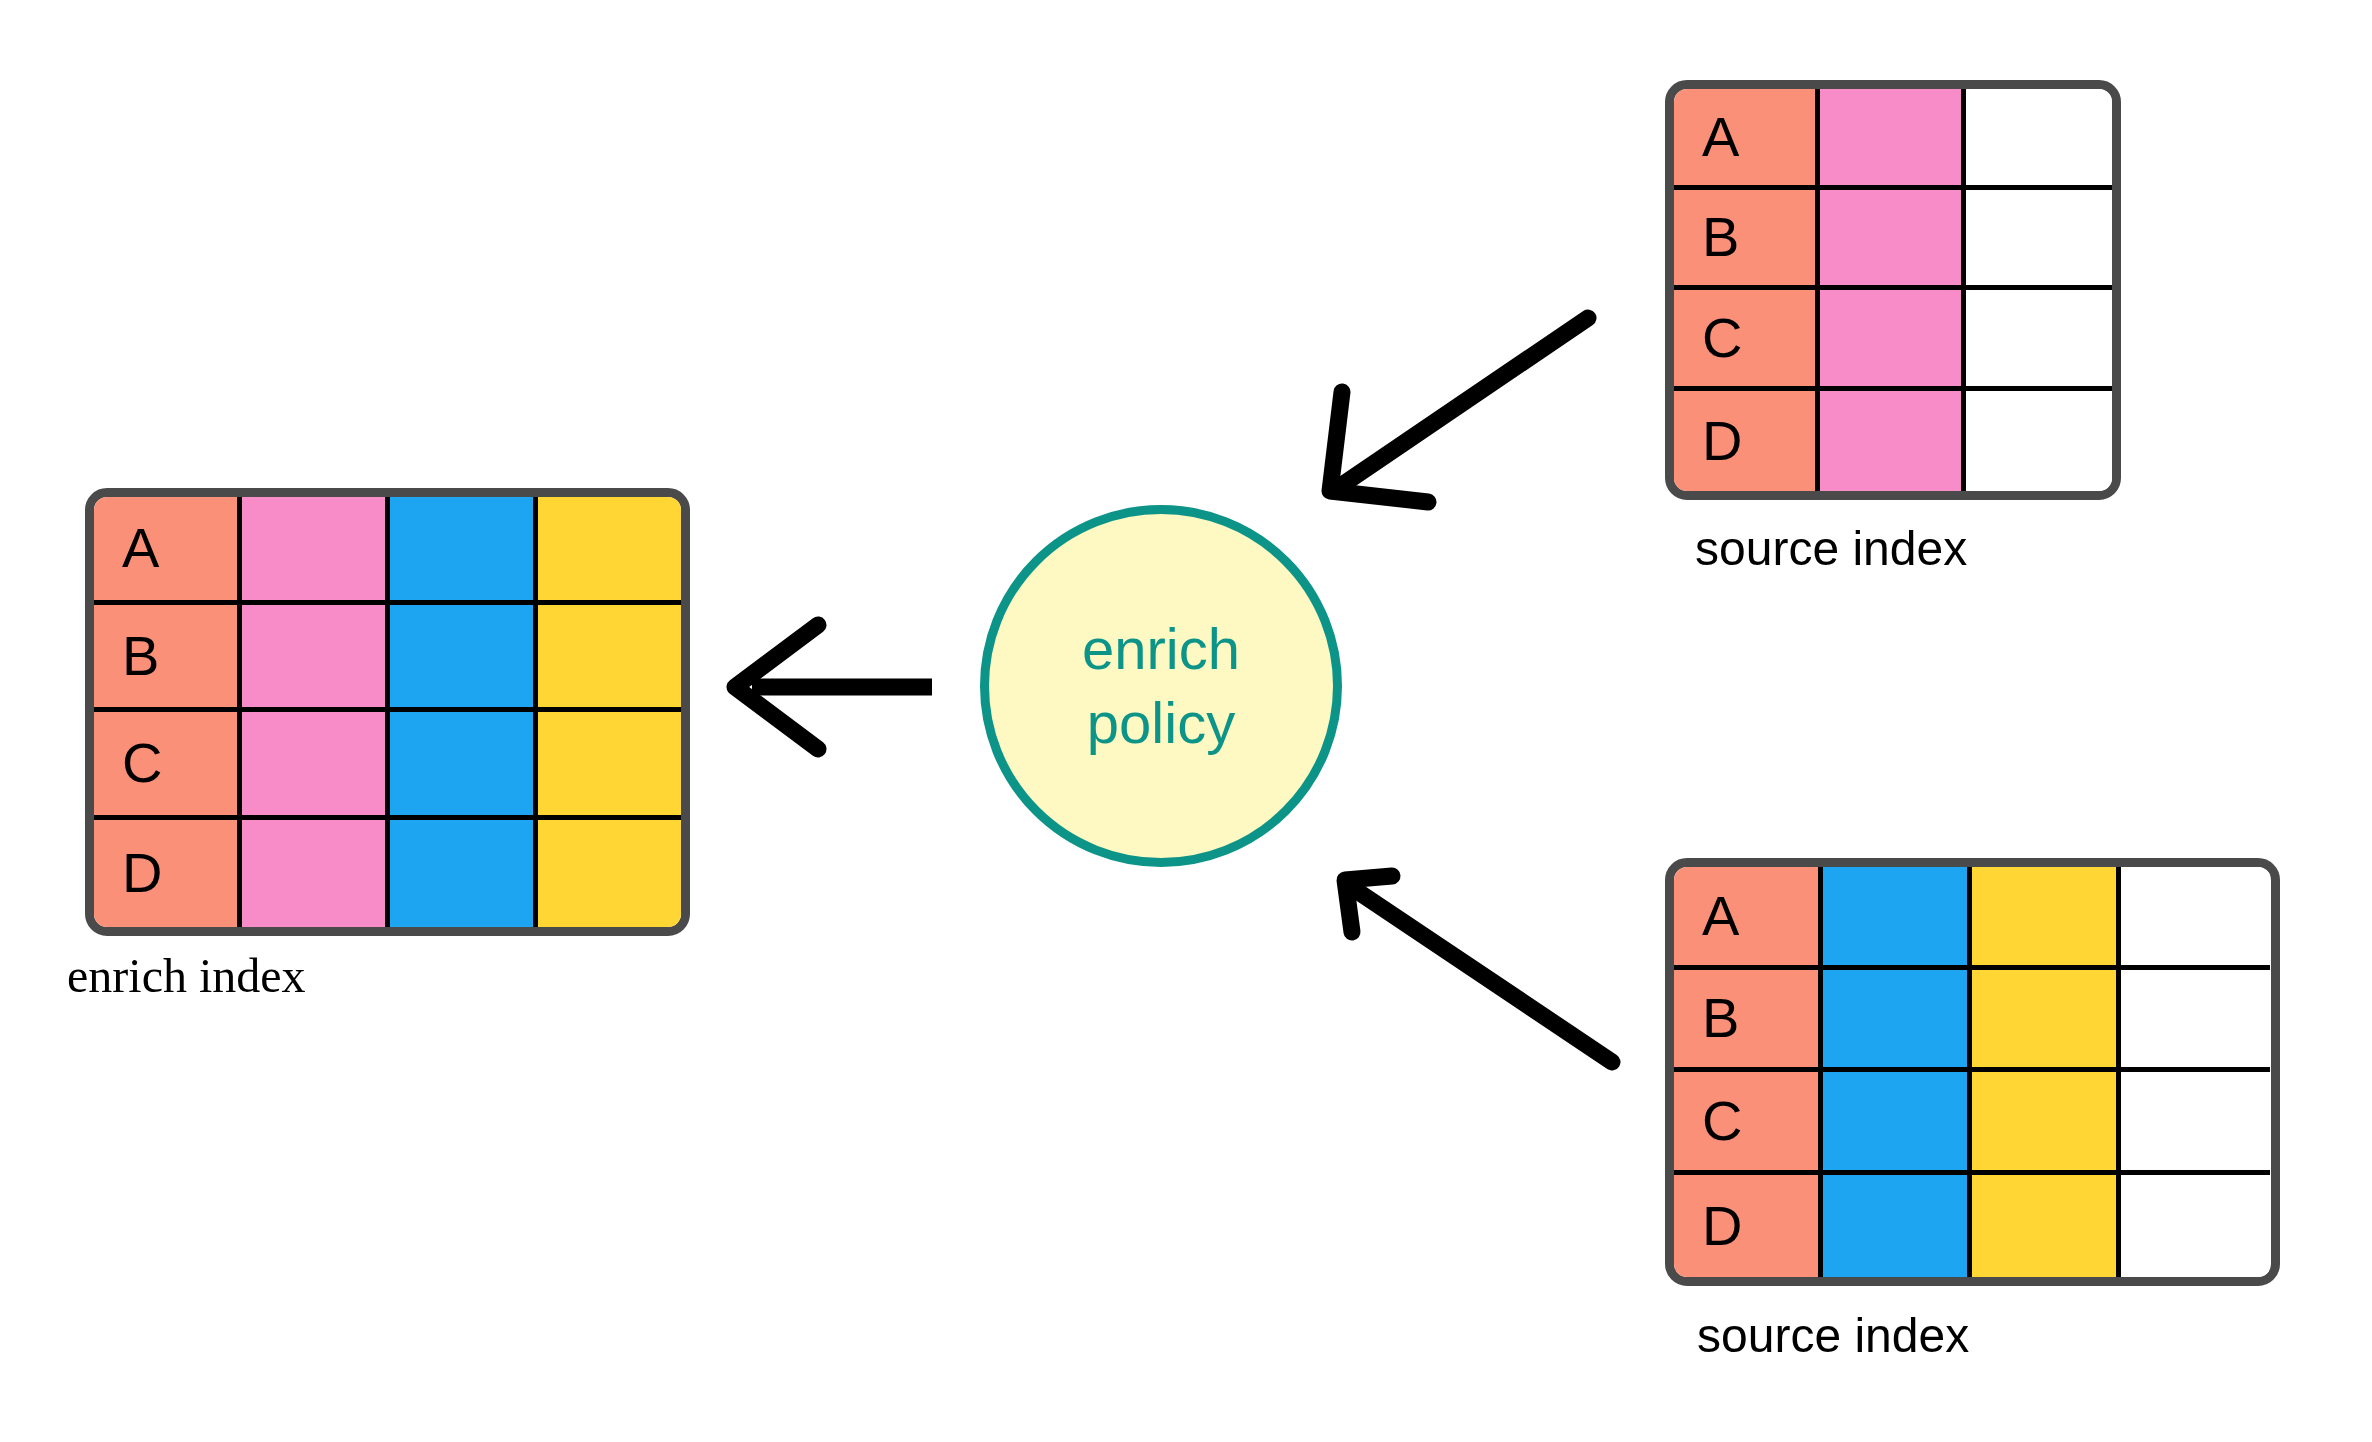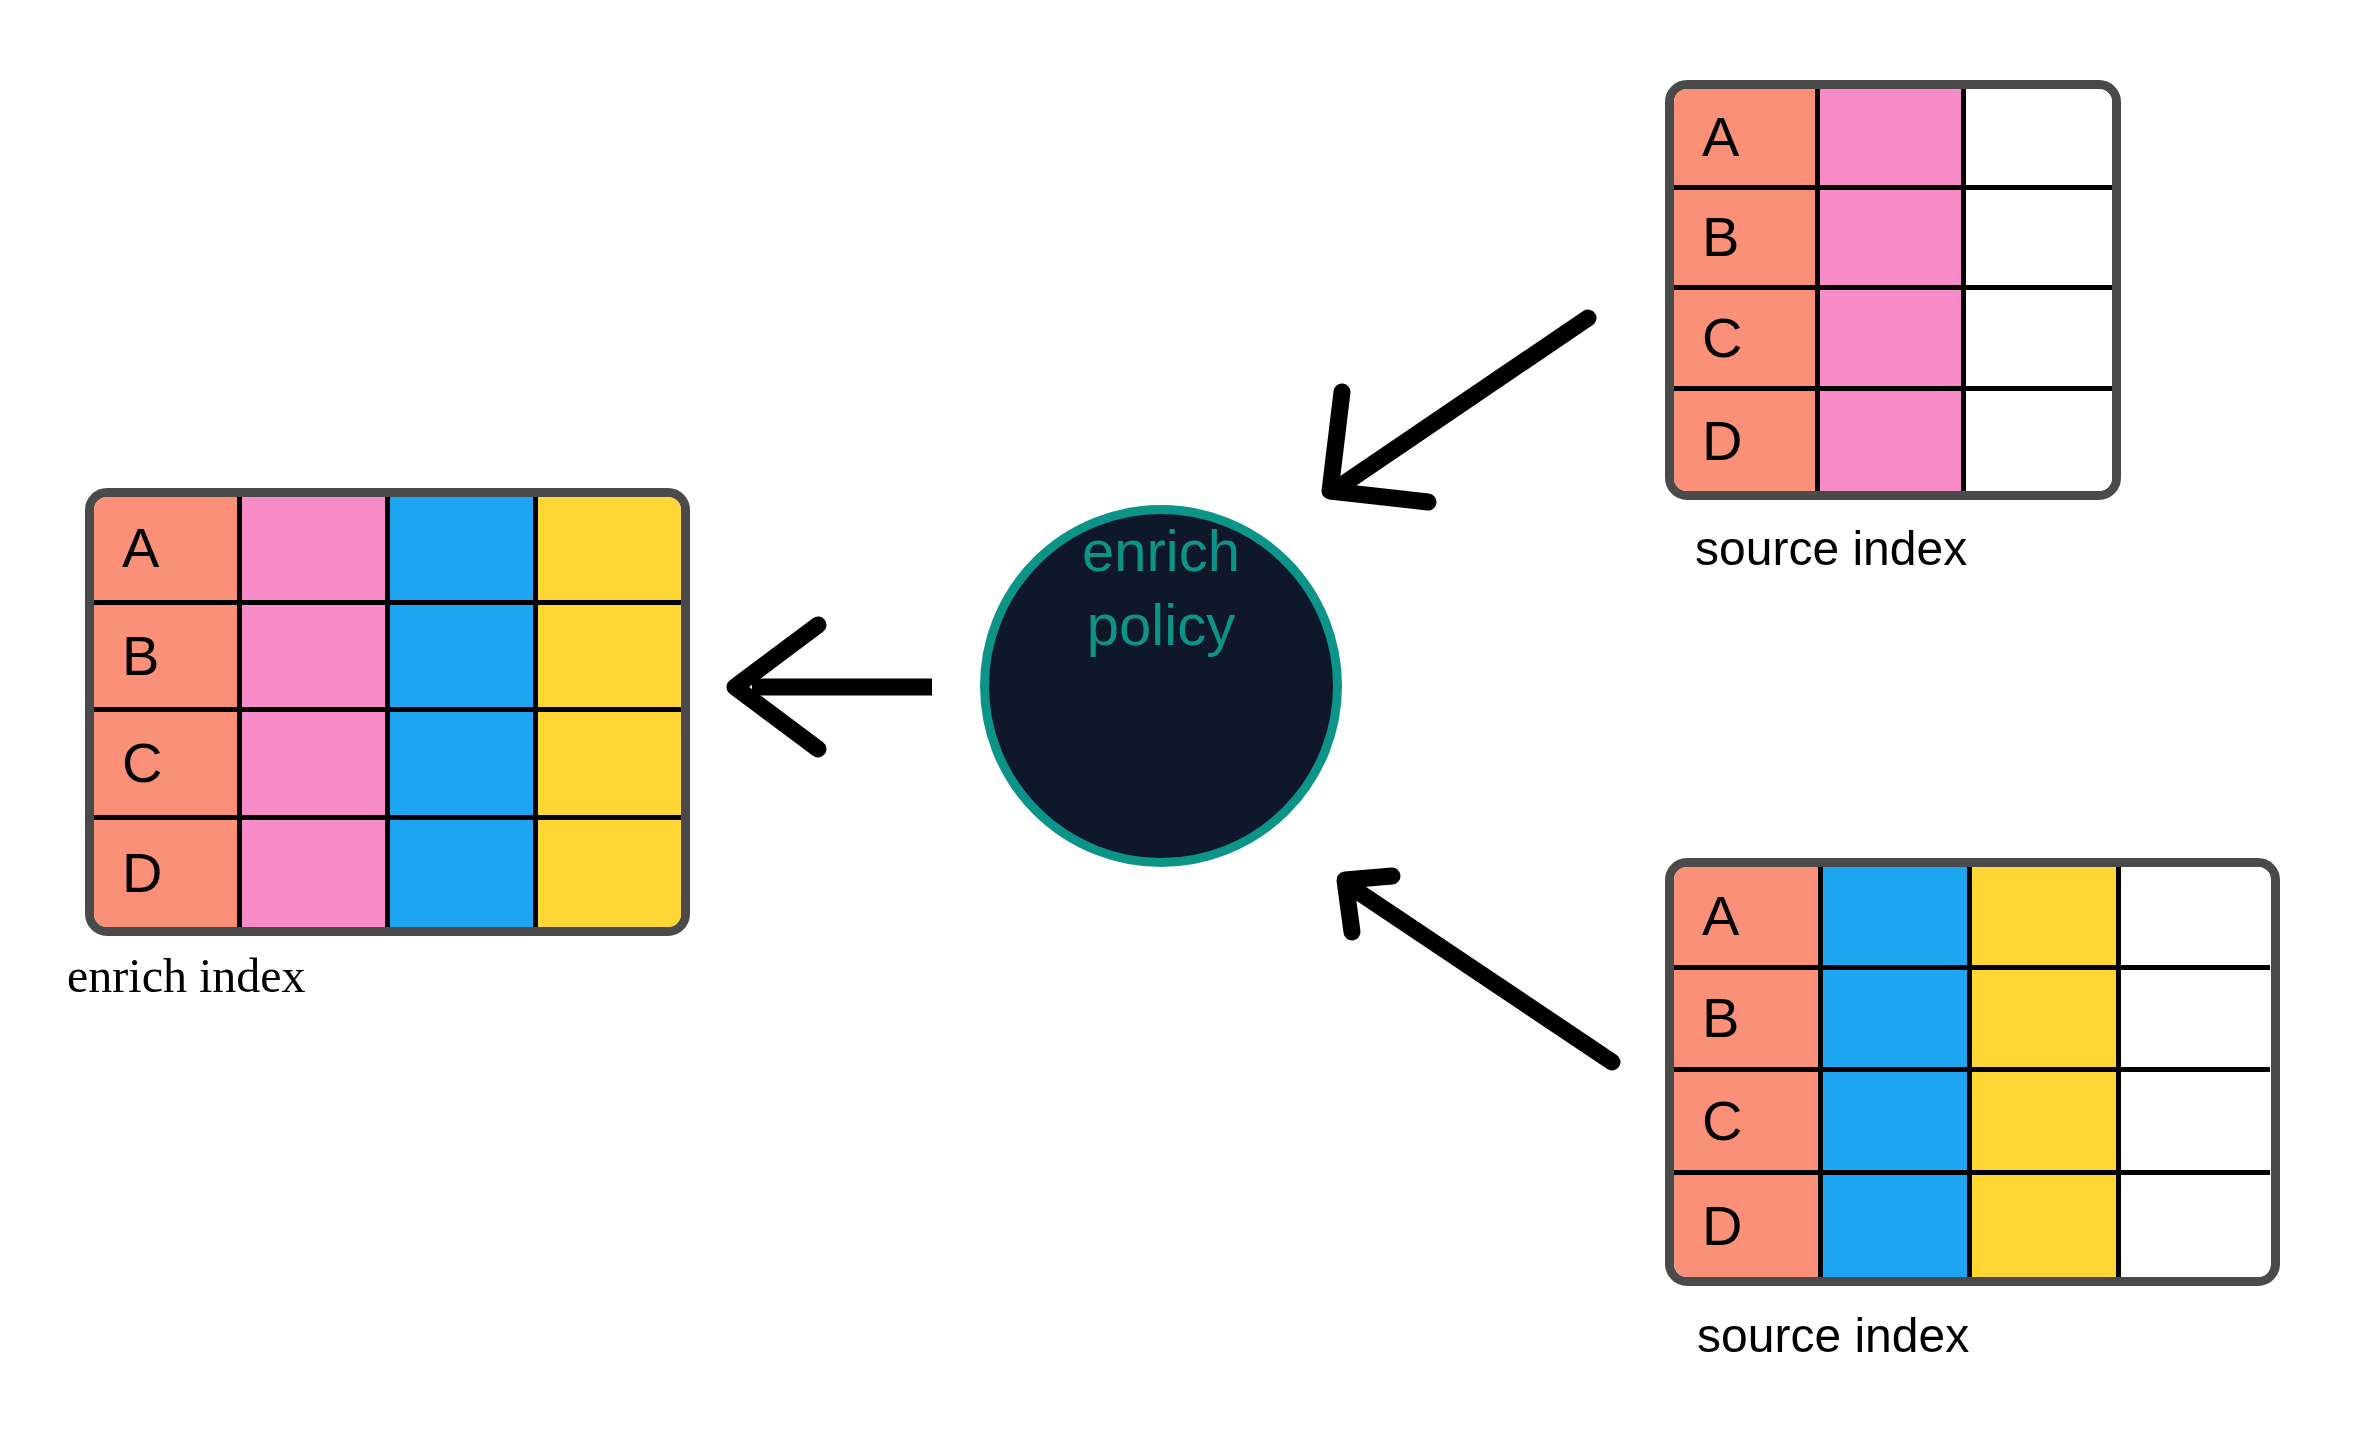--- a/index.html
+++ b/index.html
@@ -61,22 +61,23 @@
     color: #000000;
     white-space: nowrap;
     font-family: "Liberation Sans", sans-serif;
   }
 
   
   .policy-circle {
     position: absolute;
     box-sizing: border-box;
     border-radius: 50%;
-    background: #0f172a;
-    display: flex;
+    background: #fef9c3;
+    display: flex;
+    align-items: center;
     justify-content: center;
     text-align: center;
   }
   .policy-label {
     font-size: 58px;
     line-height: 1.28;
     white-space: pre-line;
     font-family: "Liberation Sans", sans-serif;
   }
 

